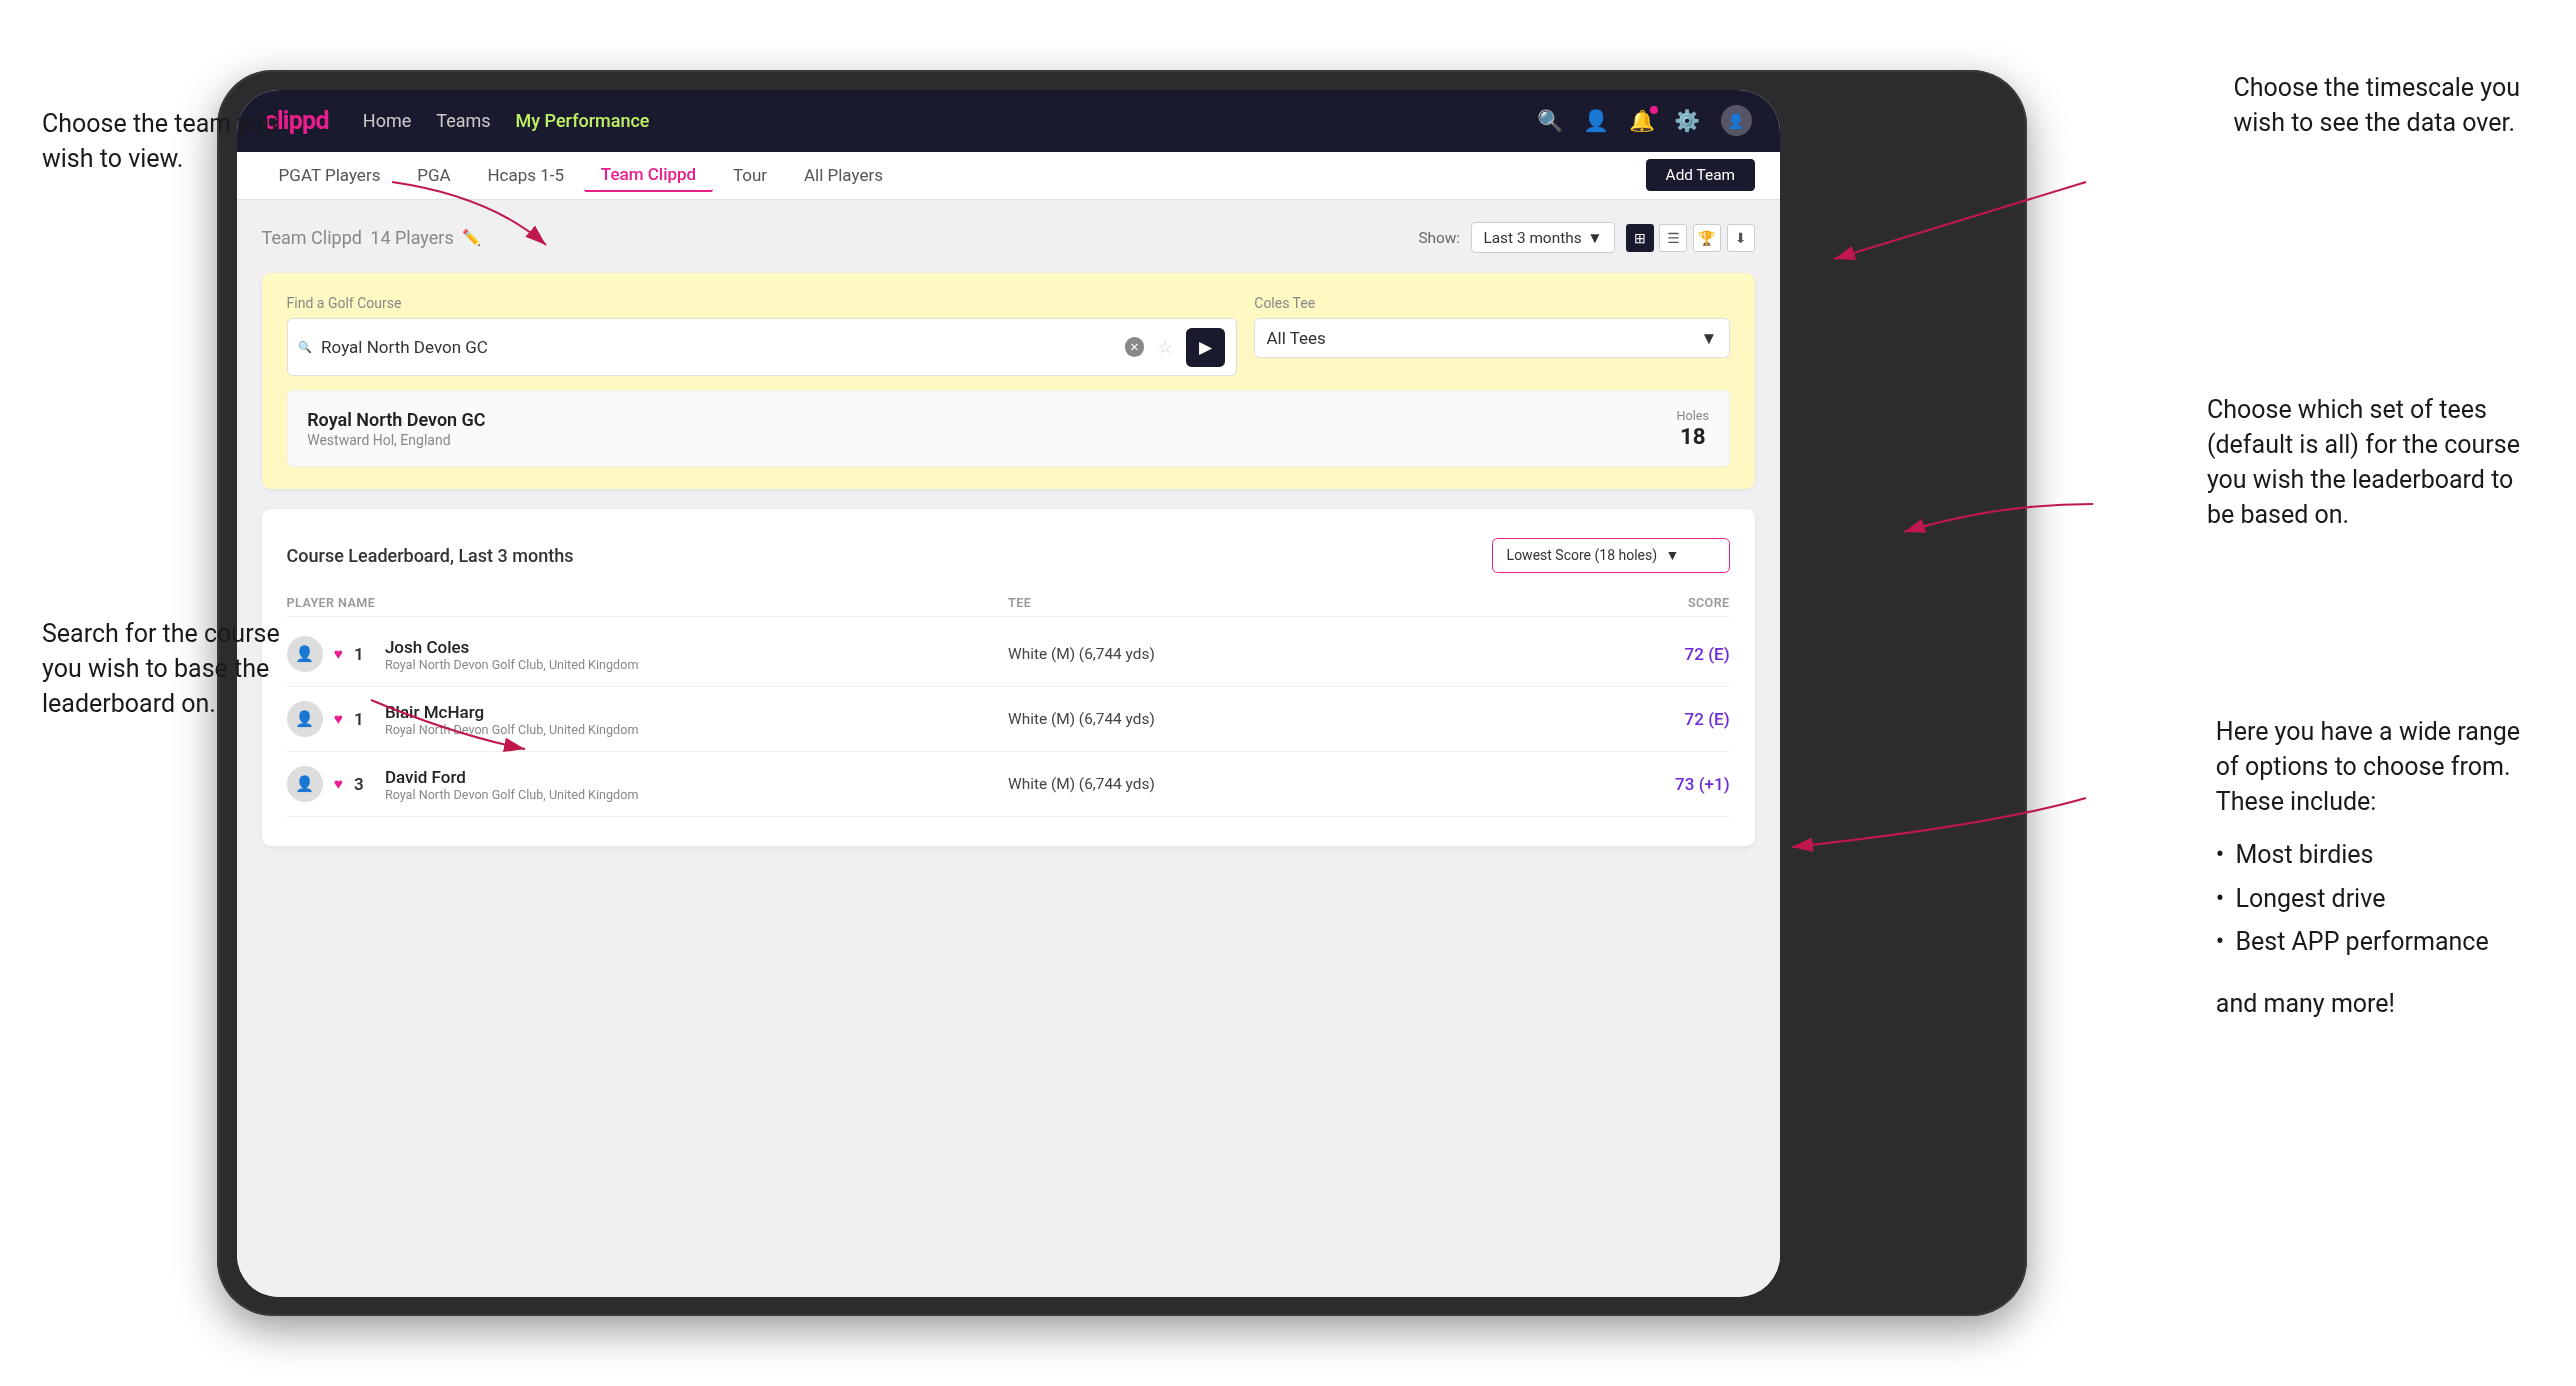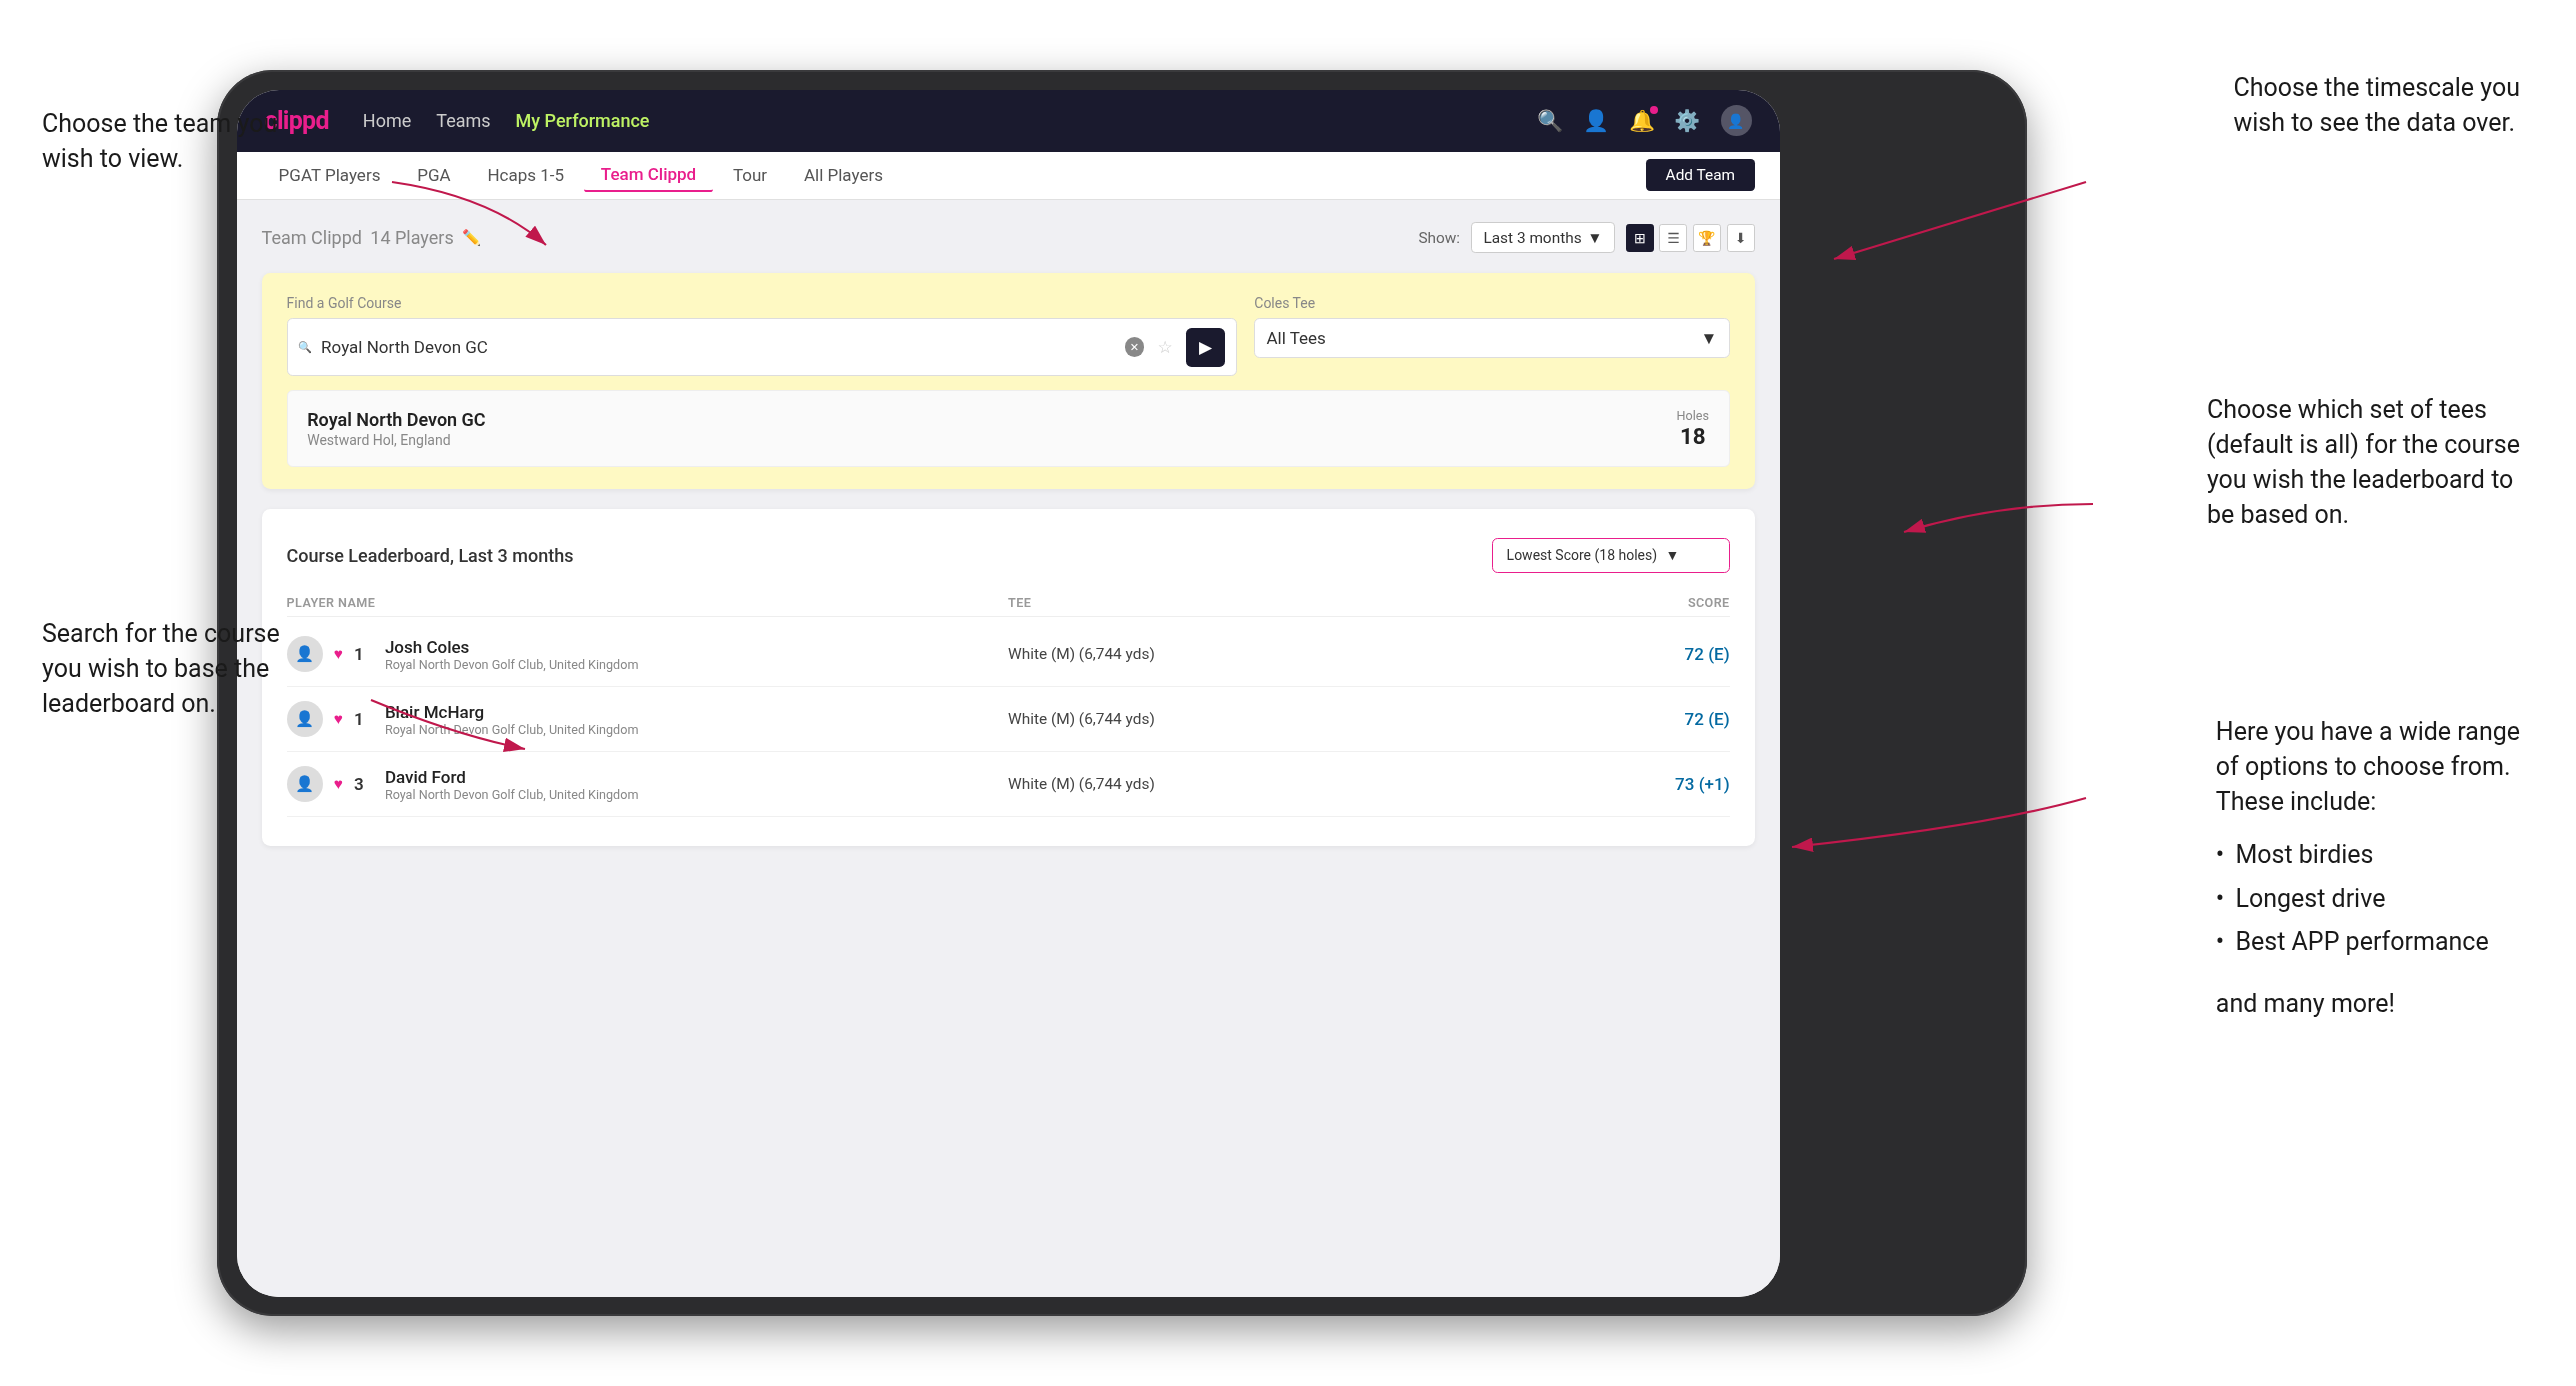--- a/index.html
+++ b/index.html
@@ -465,21 +465,21 @@
     .player-tee {
       flex: 2;
       font-size: 15.4px;
       color: #444444;
     }
 
     .player-score {
       flex: 1;
       font-size: 17px;
       font-weight: 500;
-      color: #0369a1;
+      color: #6d28d9;
     }
 
     
     .arrows-svg {
       position: absolute;
       top: 0;
       left: 0;
       width: 2576px;
       height: 1386px;
       pointer-events: none;

